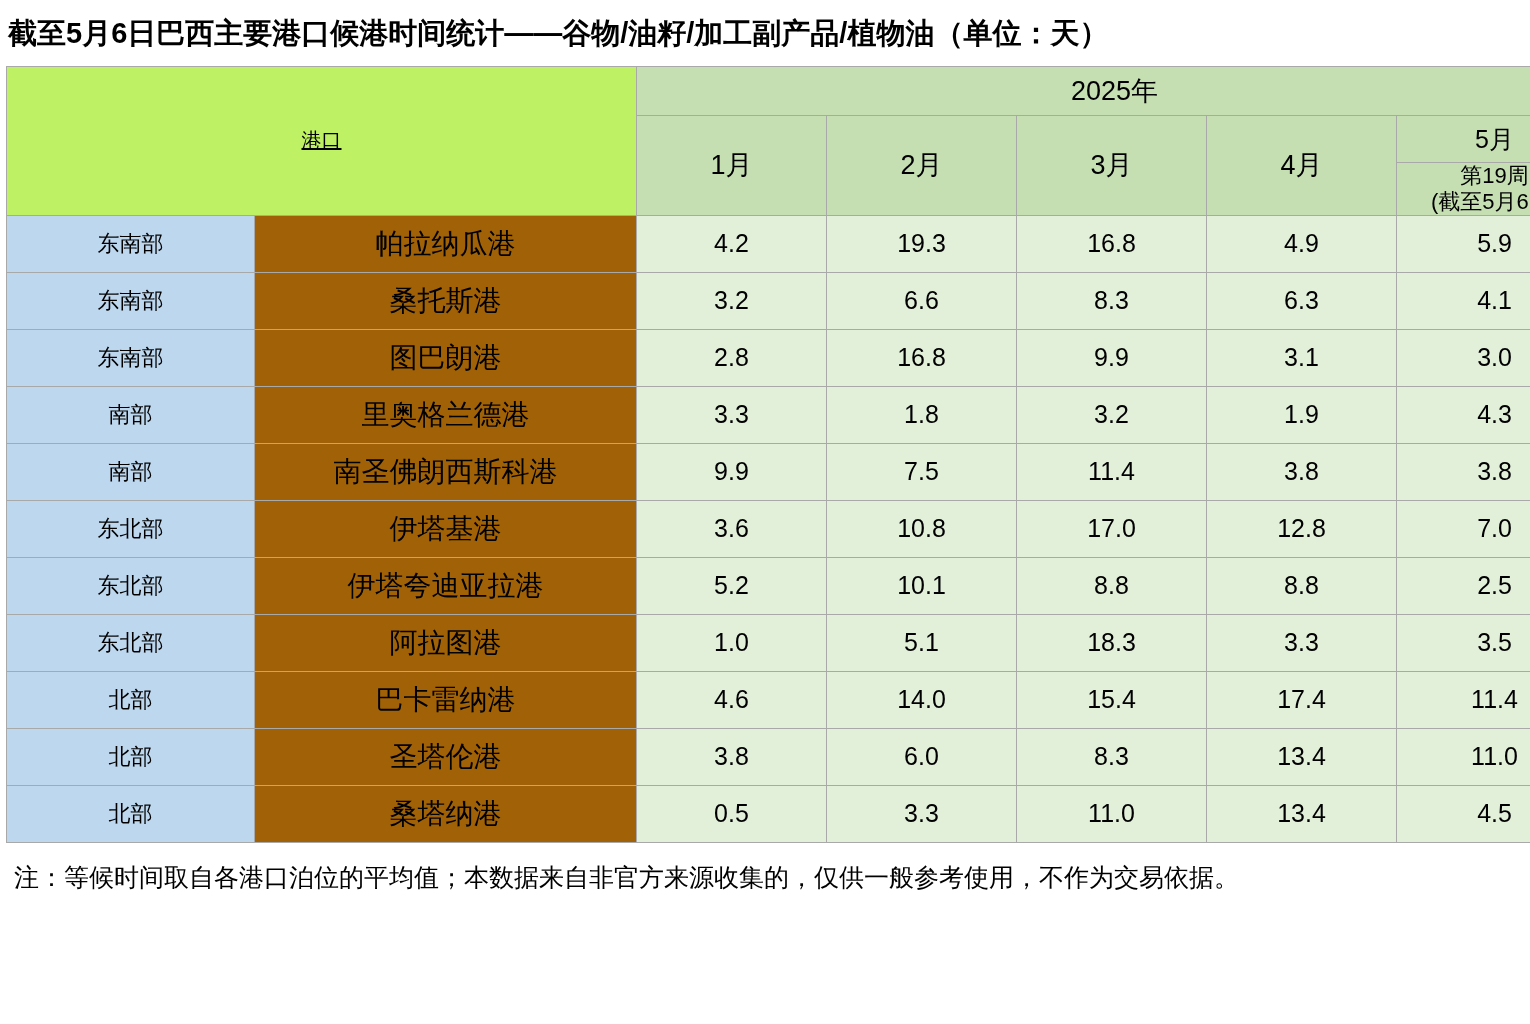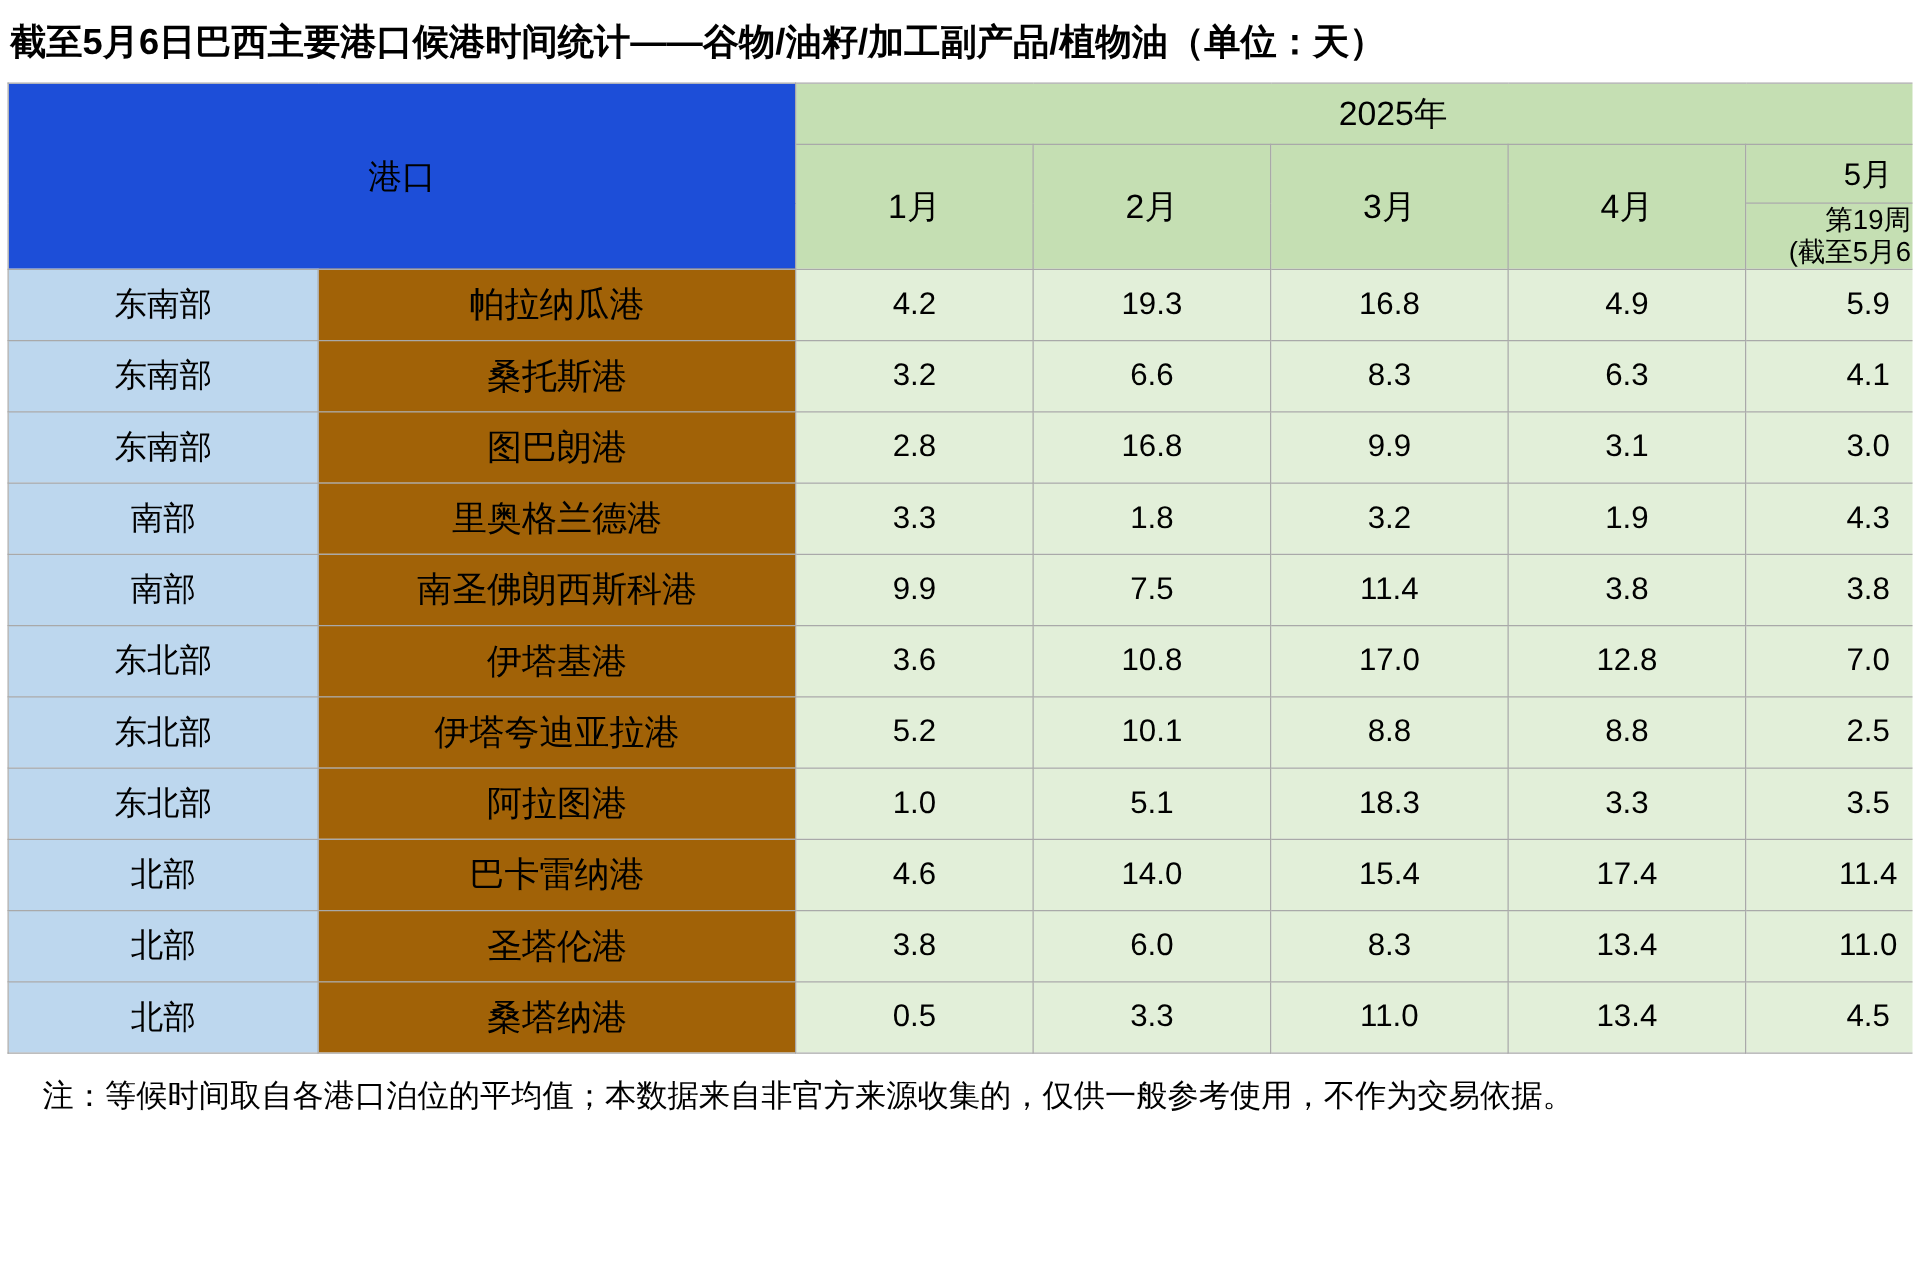--- a/index.html
+++ b/index.html
@@ -41,23 +41,24 @@
     vertical-align: middle;
     font-weight: normal;
   }
   
   .c-region { width: 248px; }
   .c-port   { width: 382px; }
   .c-mon    { width: 190px; }
   .c-week   { width: 196px; }
 
   .hdr-blue {
-    background: #1d4ed8;
-    font-size: 27px;
-    font-weight: bold;
+    background: #bef264;
+    font-size: 20px;
+    font-weight: bold;
+    text-decoration: underline;
   }
   .hdr-green {
     background: #c5dfb3;
     font-size: 27px;
     font-weight: bold;
     margin-left: 11px;
   }
   .hdr-green-year {
     background: #c5dfb3;
     font-size: 27px;
@@ -72,41 +73,41 @@
   }
   .hdr-week {
     background: #c5dfb3;
     font-size: 22px;
     font-weight: normal;
     line-height: 1.18;
     padding: 2px 0 4px 0;
   }
   .cell-region {
     background: #bdd7ee;
-    font-size: 26px;
+    font-size: 22px;
     font-weight: bold;
     height: 56px;
   }
   .cell-port {
     background: #a16207;
     font-size: 28px;
     font-weight: bold;
   }
   .cell-val {
     background: #e2efd9;
     font-size: 25px;
     margin-left: 16px;
   }
   .cell-val-week {
     background: #e2efd9;
     font-size: 25px;
     font-weight: bold;
   }
   .note {
-    margin: 16px 8px 0 34px;
+    margin: 16px 8px 0 14px;
     font-size: 25px;
     line-height: 1.45;
     text-align: justify;
     width: 1480px;
   }
 </style>
 </head>
 <body>
 
 <div class="page">

